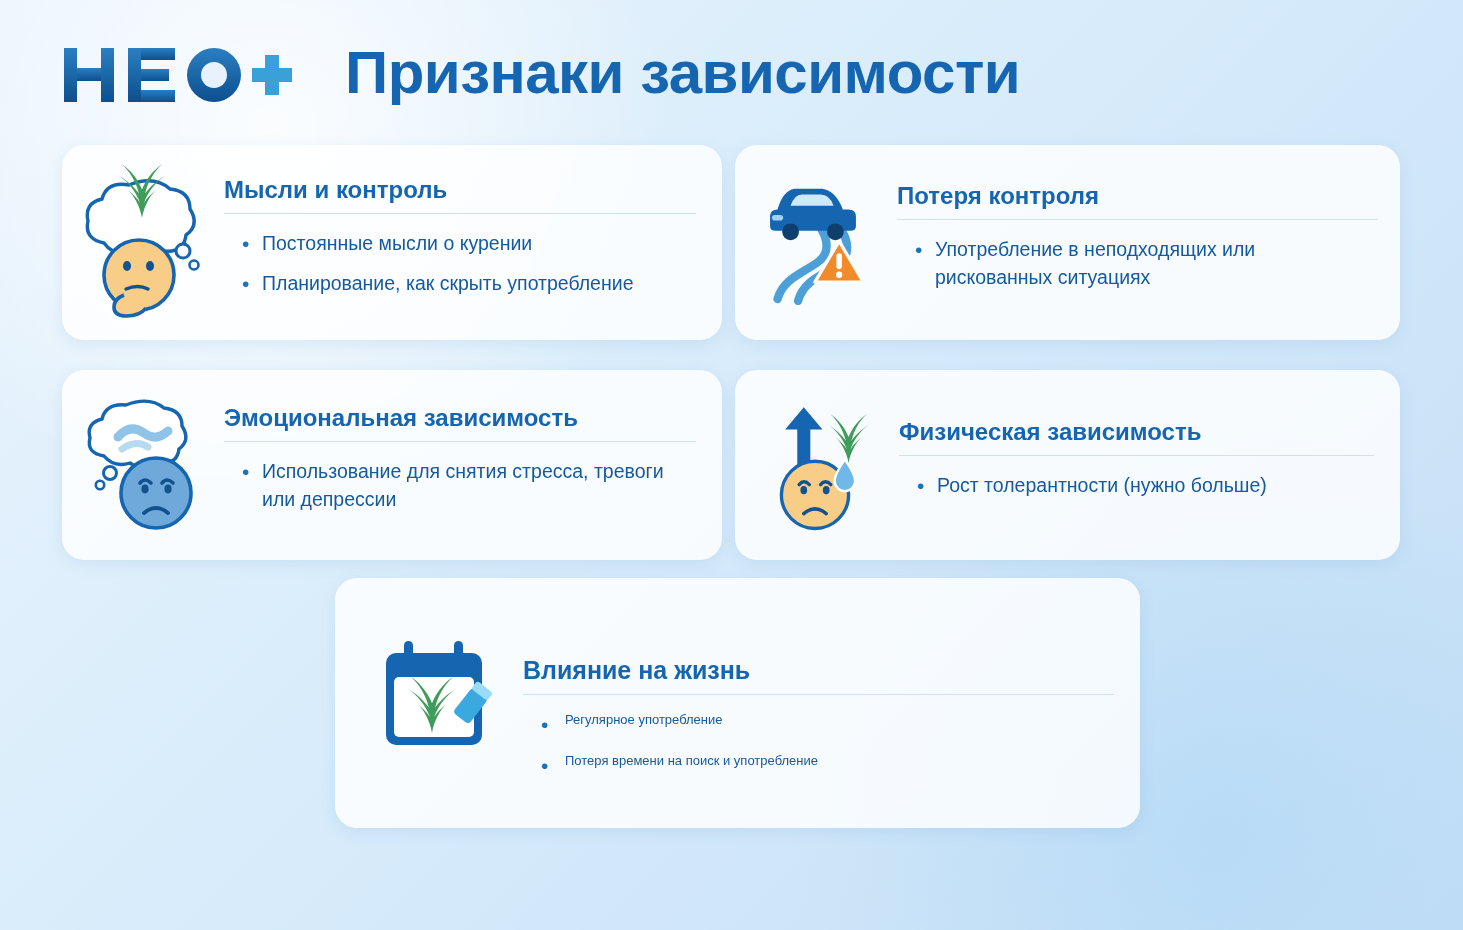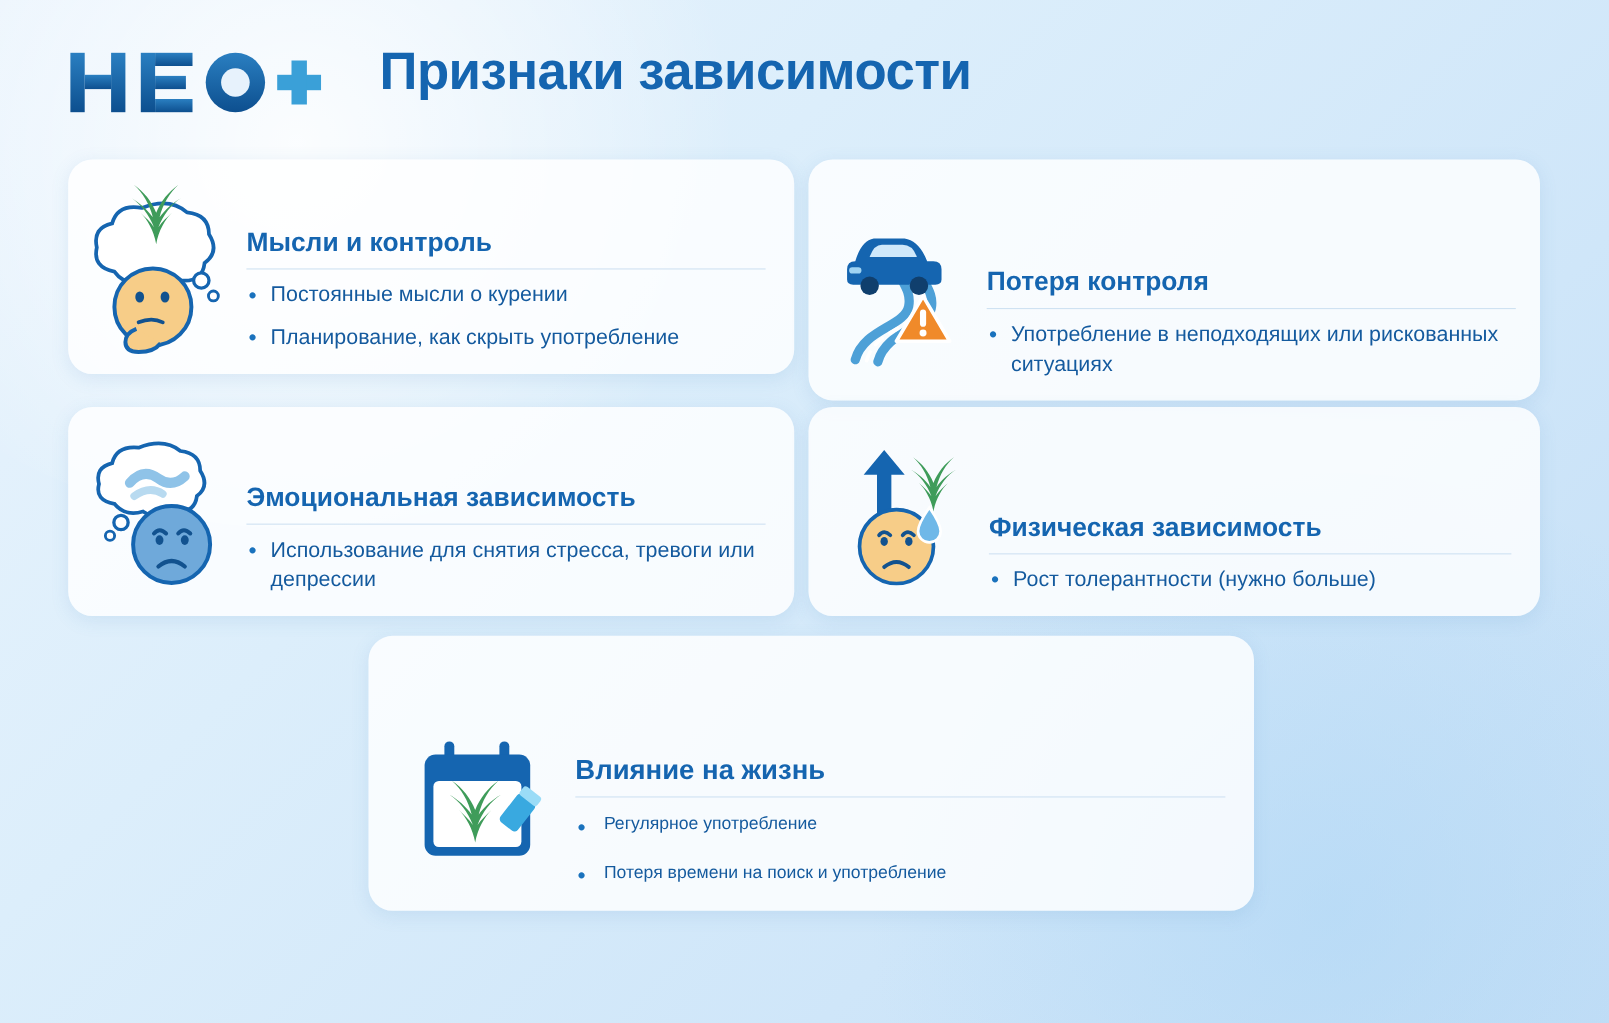--- a/index.html
+++ b/index.html
@@ -41,34 +41,34 @@
     position: absolute;
     left: 62px;
     top: 44px;
     display: flex;
     align-items: center;
   }
   .page-title {
     position: absolute;
     left: 345px;
     top: 38px;
-    font-size: 48px;
+    font-size: 60px;
     font-weight: bold;
     color: #1565b0;
     letter-spacing: -0.5px;
   }
 
   
   .card {
     position: absolute;
     background: rgba(255,255,255,0.82);
     border-radius: 22px;
     box-shadow: 0 4px 16px rgba(80,140,190,0.13);
     display: flex;
-    align-items: flex-end;
+    align-items: center;
     box-sizing: border-box;
   }
   .card-icon {
     flex: 0 0 auto;
     display: flex;
     align-items: center;
     justify-content: center;
   }
   .card-body {
     flex: 1 1 auto;
@@ -77,21 +77,21 @@
   .card-title {
     font-size: 24px;
     font-weight: bold;
     color: #1565b0;
     margin: 0 0 7px 0;
     padding-bottom: 9px;
     border-bottom: 1.5px solid #cfe2f2;
   }
   .bullets {
     list-style: none;
-    margin: 0;
+    margin: 16px;
     padding: 0;
   }
   .bullets li {
     position: relative;
     padding-left: 22px;
     font-size: 19.5px;
     color: #145a9e;
     line-height: 1.42;
     margin-top: 12px;
   }
@@ -101,27 +101,27 @@
     position: absolute;
     left: 2px;
     top: -1px;
     color: #1a72bd;
     font-size: 21px;
     line-height: 1.42;
   }
 
   
   #card-thoughts   { left: 62px;  top: 145px; width: 660px; height: 195px; padding: 18px 26px 18px 22px; }
-  #card-control    { left: 735px; top: 145px; width: 665px; height: 219px; padding: 18px 22px 18px 22px; }
+  #card-control    { left: 735px; top: 145px; width: 665px; height: 195px; padding: 18px 22px 18px 22px; }
   #card-emotional  { left: 62px;  top: 370px; width: 660px; height: 190px; padding: 17px 26px 18px 22px; }
   #card-physical   { left: 735px; top: 370px; width: 665px; height: 190px; padding: 18px 26px 18px 24px; }
   #card-life       { left: 335px; top: 578px; width: 805px; height: 250px; padding: 22px 26px 22px 28px; }
 
   #card-life .card-title { font-size: 25px; margin-top: 32px; }
-  #card-life .bullets li { margin-top: 22px; font-size: 16px; padding-left: 26px; }
+  #card-life .bullets li { margin-top: 22px; font-size: 13px; padding-left: 26px; }
   #card-life .bullets li:first-child { margin-top: 14px; }
 
   .icon-wrap-sm { width: 140px; height: 150px; }
   .icon-wrap-life { width: 160px; height: 140px; }
 </style>
 </head>
 <body>
 
 <div class="bg-glow glow-1"></div>
 <div class="bg-glow glow-2"></div>

